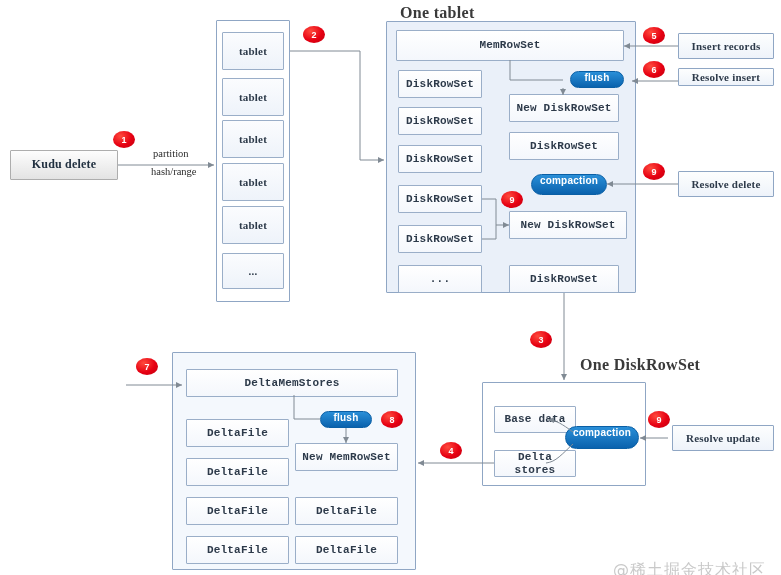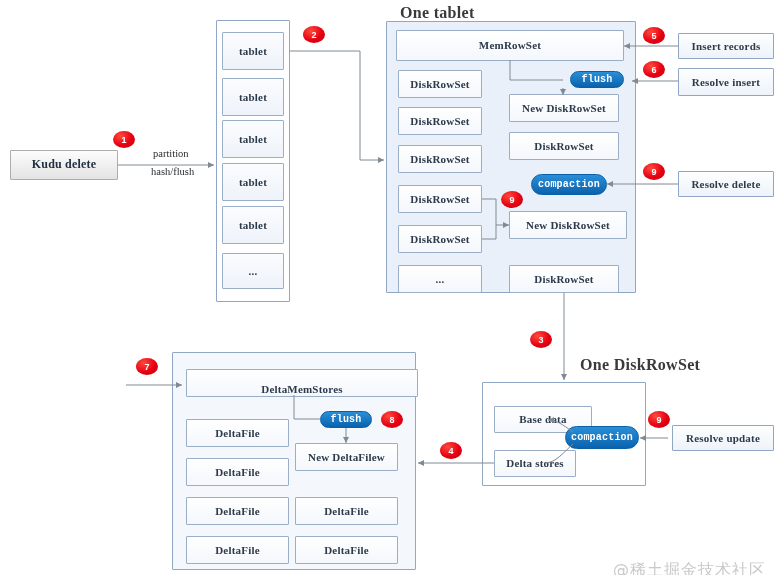--- a/index.html
+++ b/index.html
@@ -27,20 +27,21 @@
     font-size: 11px;
     font-weight: bold;
     line-height: 1.15;
     letter-spacing: 0.2px;
     border: 1px solid #9aaec8;
     background: linear-gradient(180deg, #fbfcfe 0%, #eef3fa 100%);
     border-radius: 1px;
   }
   .node.plain {
     background: linear-gradient(180deg, #ffffff 0%, #f4f7fc 100%);
+    font-family: Liberation Mono, monospace;
   }
   .node.silver {
     background: linear-gradient(180deg, #fdfdfd 0%, #e3e3e3 100%);
     border: 1px solid #adadad;
     color: #213040;
     font-size: 12px;
   }
   .node.outer {
     background: #eaf0f9;
     border: 1px solid #8fa6c4;
@@ -60,26 +61,26 @@
     background: linear-gradient(180deg, #fdfefe 0%, #eef3fa 100%);
     border: 1px solid #8fa6c4;
     font-size: 11px;
   }
 
   
   .pill {
     position: absolute;
     box-sizing: border-box;
     display: flex;
-    align-items: center;
+    align-items: flex-start;
     justify-content: center;
     border-radius: 999px;
     background: linear-gradient(180deg, #2a8fd8 0%, #0a62ad 100%);
     color: #ffffff;
-    font-family: Liberation Mono, monospace;
+    font-family: Liberation Sans, sans-serif;
     font-size: 10px;
     font-weight: bold;
     letter-spacing: 0.2px;
     border: 1px solid #0a5fa5;
   }
 
   
   .badge {
     position: absolute;
     width: 22px;
@@ -174,21 +175,21 @@
 
       <path d="M573,432 C562,424 556,420 548,420" marker-end="url(#arrow)"></path>
       <path d="M573,444 C562,454 556,462 546,463"></path>
     </g>
   </svg>
 
   <div class="node silver" style="left:10px; top:150px; width:108px; height:30px;">
     <span>Kudu  delete</span>
   </div>
   <div class="edge-label" style="left:132px; top:148px;">partition</div>
-  <div class="edge-label" style="left:130px; top:166px;">hash/flush</div>
+  <div class="edge-label" style="left:130px; top:166px;">hash/range</div>
 
   <div class="node white" style="left:216px; top:20px; width:74px; height:282px;"></div>
   <div class="node" style="left:222px; top:32px; width:62px; height:38px;">
     <span>tablet</span>
   </div>
   <div class="node" style="left:222px; top:78px; width:62px; height:38px;">
     <span>tablet</span>
   </div>
   <div class="node" style="left:222px; top:120px; width:62px; height:38px;">
     <span>tablet</span>
@@ -245,43 +246,43 @@
   <div class="pill" style="left:570px; top:71px; width:54px; height:17px;">
     <span>flush</span>
   </div>
   <div class="pill" style="left:531px; top:174px; width:76px; height:21px;">
     <span>compaction</span>
   </div>
 
   <div class="node side" style="left:678px; top:33px; width:96px; height:26px;">
     <span>Insert records</span>
   </div>
-  <div class="node side" style="left:678px; top:68px; width:96px; height:28px;justify-content:center;">
+  <div class="node side" style="left:678px; top:68px; width:96px; height:18px;justify-content:center;">
     <span>Resolve insert</span>
   </div>
   <div class="node side" style="left:672px; top:425px; width:102px; height:26px;">
     <span>Resolve update</span>
   </div>
   <div class="node side" style="left:678px; top:171px; width:96px; height:26px;">
     <span>Resolve delete</span>
   </div>
 
 
   <div class="node outer2" style="left:172px; top:352px; width:244px; height:218px;"></div>
 
-  <div class="node plain" style="left:186px; top:369px; width:232px; height:28px;align-items:flex-end;">
+  <div class="node plain" style="left:186px; top:369px; width:212px; height:28px;">
     <span>DeltaMemStores</span>
   </div>
 
   <div class="pill" style="left:320px; top:411px; width:52px; height:17px;">
     <span>flush</span>
   </div>
 
   <div class="node plain" style="left:295px; top:443px; width:103px; height:28px;">
-    <span>New DeltaFilew</span>
+    <span>New MemRowSet</span>
   </div>
 
   <div class="node plain" style="left:186px; top:419px; width:103px; height:28px;">
     <span>DeltaFile</span>
   </div>
   <div class="node plain" style="left:186px; top:458px; width:103px; height:28px;">
     <span>DeltaFile</span>
   </div>
   <div class="node plain" style="left:186px; top:497px; width:103px; height:28px;">
     <span>DeltaFile</span>
@@ -292,21 +293,21 @@
   <div class="node plain" style="left:295px; top:497px; width:103px; height:28px;">
     <span>DeltaFile</span>
   </div>
   <div class="node plain" style="left:295px; top:536px; width:103px; height:28px;">
     <span>DeltaFile</span>
   </div>
 
   <div class="label" style="left:580px; top:356px;">One  DiskRowSet</div>
   <div class="node white" style="left:482px; top:382px; width:164px; height:104px;"></div>
 
-  <div class="node plain" style="left:494px; top:406px; width:98px; height:27px;">
+  <div class="node plain" style="left:494px; top:406px; width:82px; height:27px;">
     <span>Base data</span>
   </div>
   <div class="node plain" style="left:494px; top:450px; width:82px; height:27px;">
     <span>Delta stores</span>
   </div>
   <div class="pill" style="left:565px; top:426px; width:74px; height:23px;">
     <span>compaction</span>
   </div>
 
   <div class="badge" style="left:113px; top:131px;">

